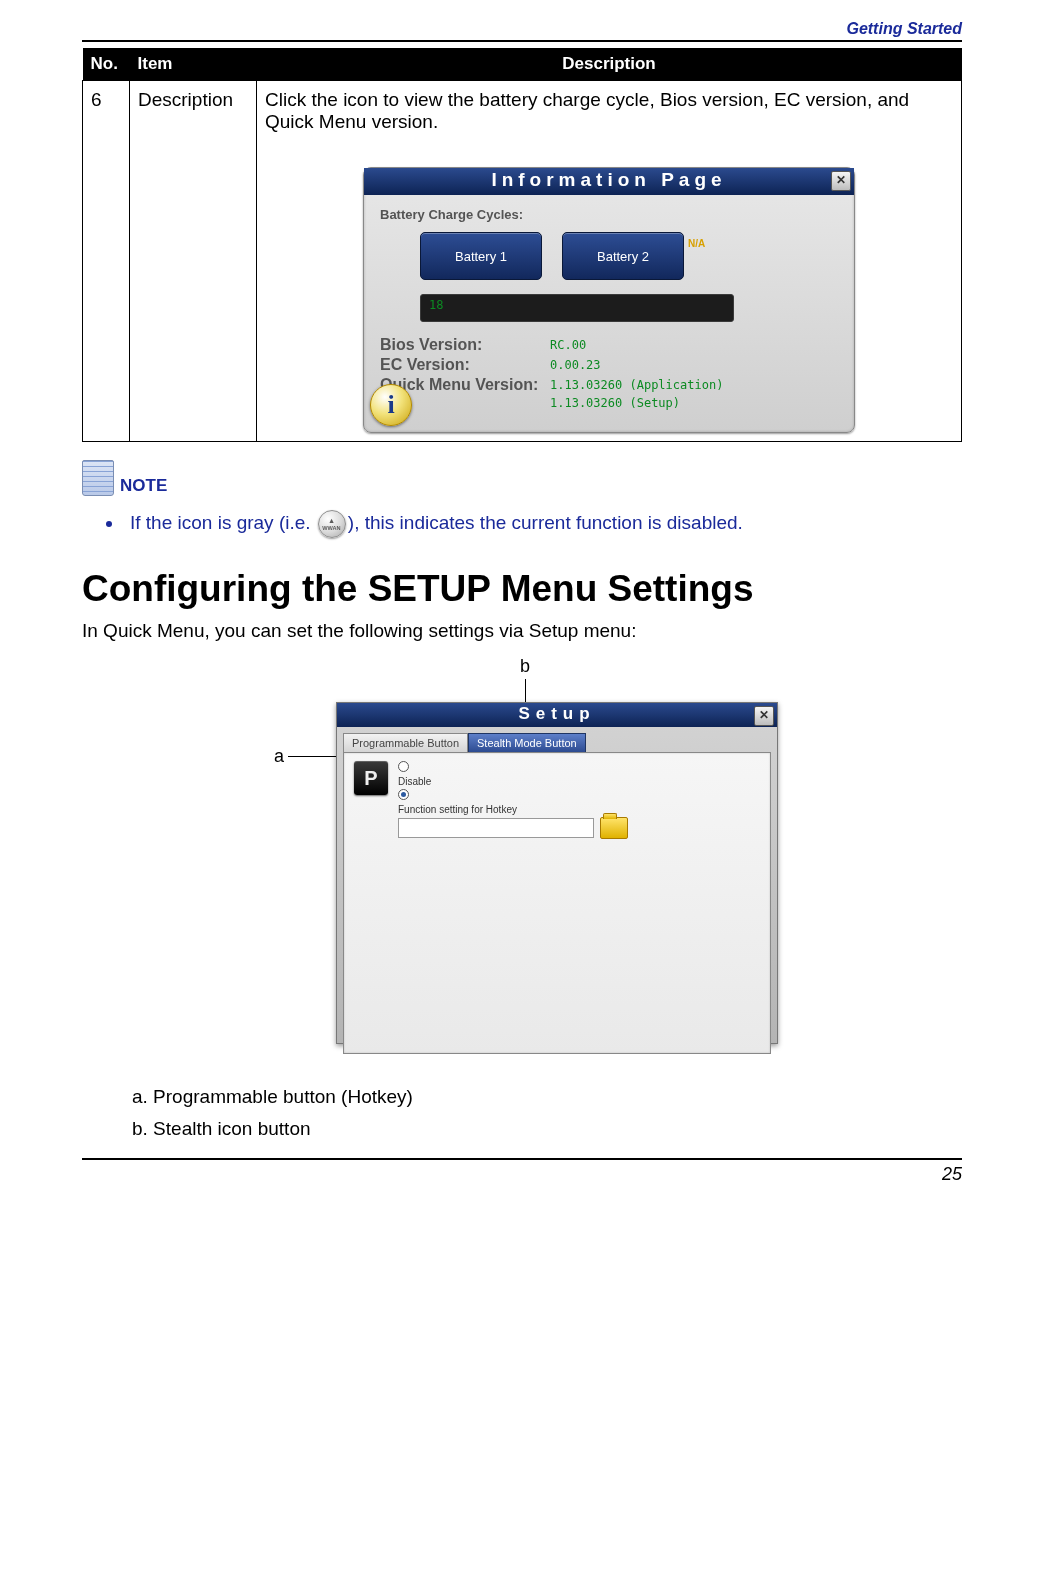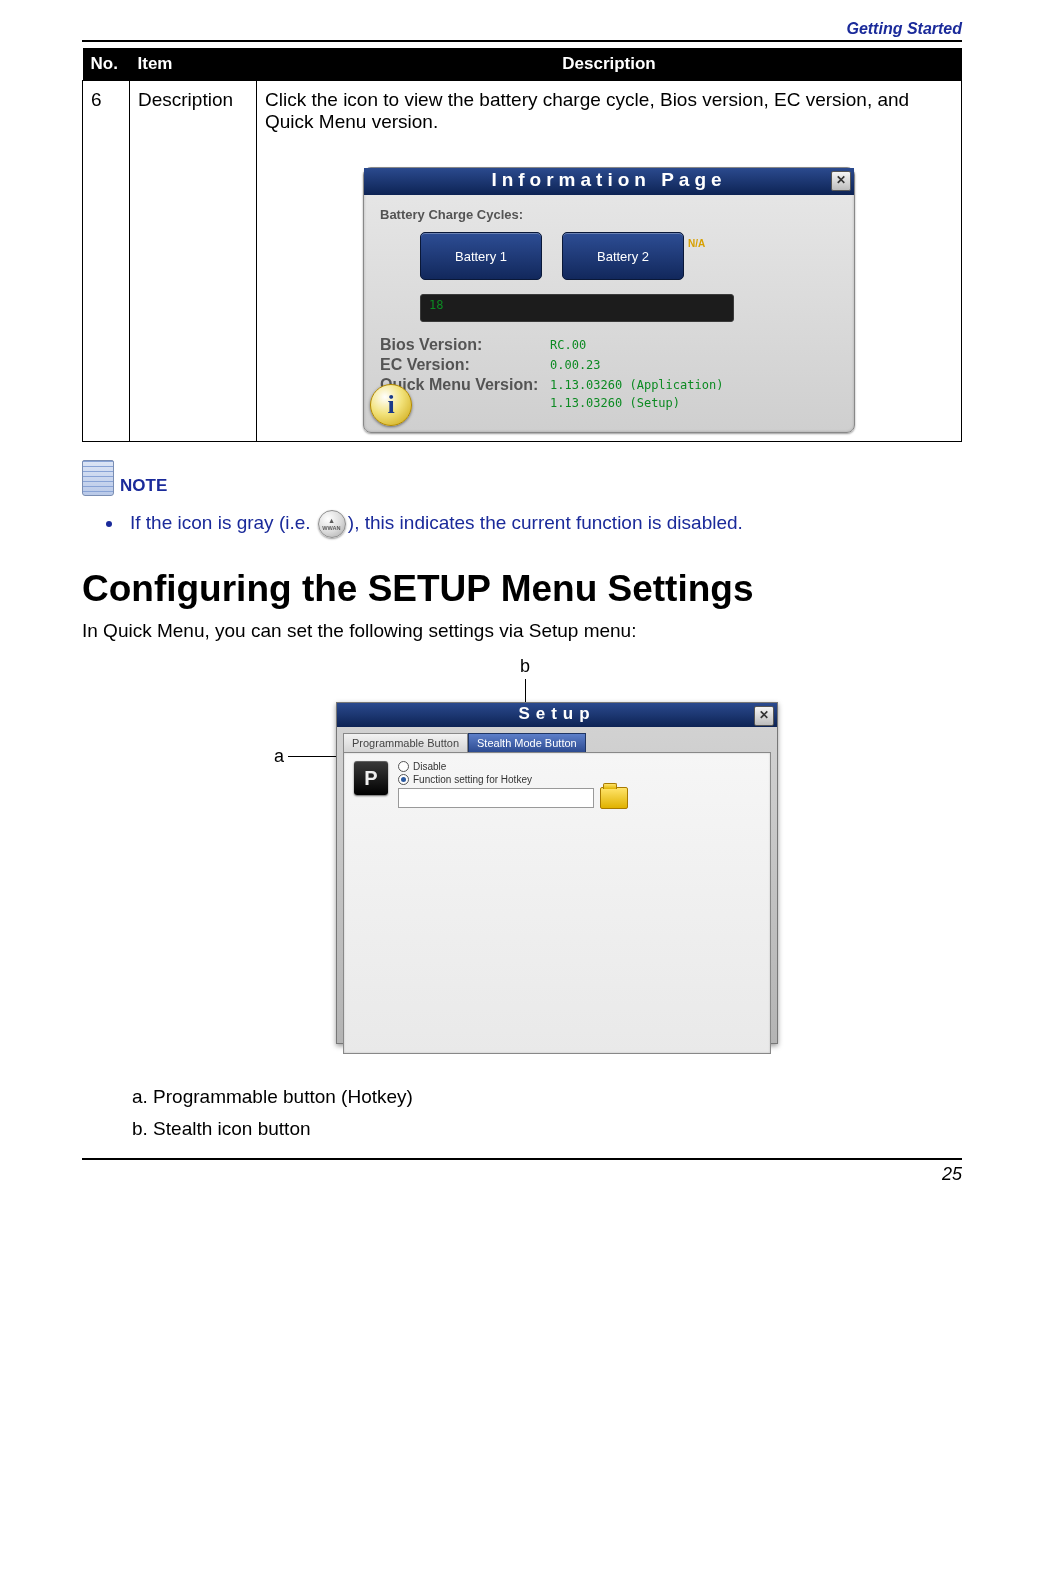--- a/index.html
+++ b/index.html
@@ -200,21 +200,21 @@
     height: 284px; padding:8px 10px; position:relative;
     box-shadow: inset 0 0 2px rgba(0,0,0,.2);
   }
   .p-key {
     float:left; width:34px; height:34px; margin-right:10px;
     background: linear-gradient(#3a3a3a,#000);
     color:#eee; font-weight:bold; font-size:20px;
     display:flex; align-items:center; justify-content:center;
     border-radius:3px; box-shadow: 0 1px 2px rgba(0,0,0,.6), inset 0 1px 0 rgba(255,255,255,.2);
   }
-  .radio-row { font-size:10px; color:#333; display:flex; align-items:flex-start; gap:4px; margin-bottom:2px;}
+  .radio-row { font-size:10px; color:#333; display:flex; align-items:flex-start; gap:4px; margin-bottom:2px;flex-direction:column;}
   .radio-dot { width:9px; height:9px; border-radius:50%; border:1px solid #555; background:#fff; position:relative;}
   .radio-dot.checked::after{content:''; position:absolute; left:2px; top:2px; width:5px; height:5px; border-radius:50%; background:#2c5aa0;}
   .hotkey-line { display:flex; align-items:center; gap:6px; margin-top:2px; margin-left:0px;}
   .hotkey-input {
     width: 190px; height:16px; border:1px solid #999; background:#fff; font-size:10px;
   }
   .folder-icon {
     width:26px; height:20px; background:linear-gradient(#ffe46a,#e0b200);
     border:1px solid #a87a00; border-radius:2px; position:relative;
   }

